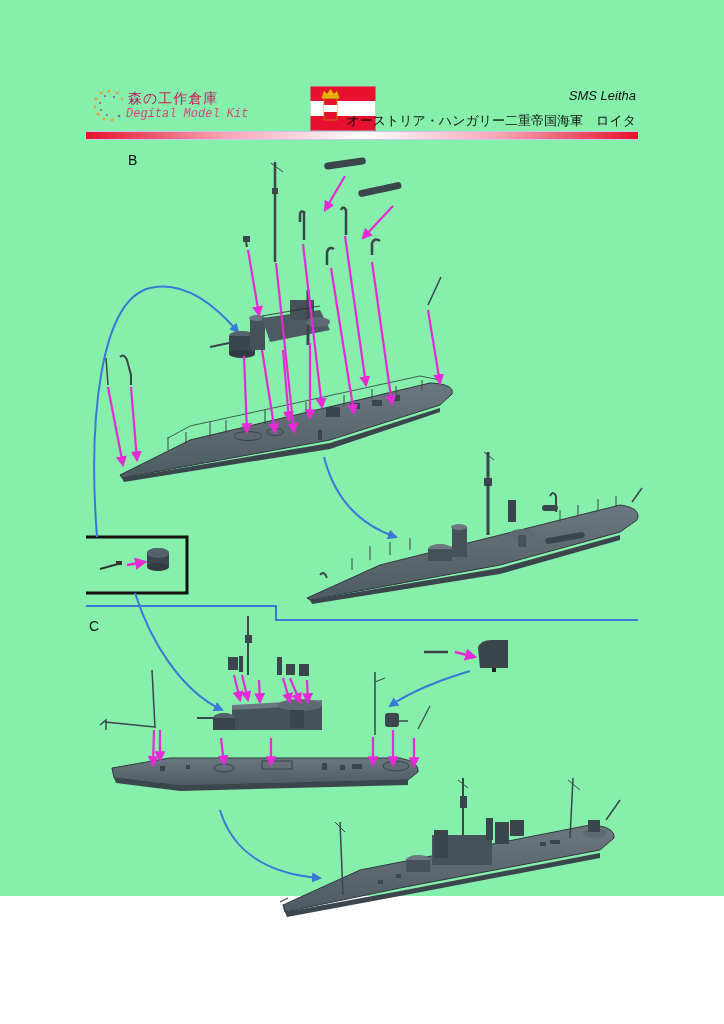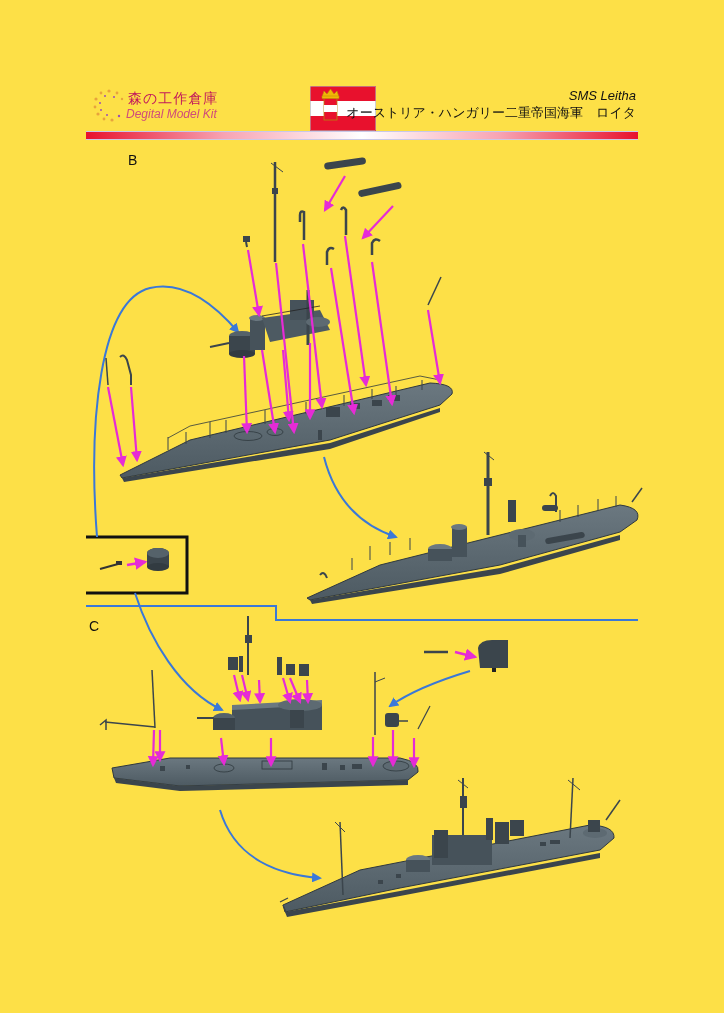--- a/index.html
+++ b/index.html
@@ -1,25 +1,25 @@
 <!DOCTYPE html>
 <html><head>
 <meta charset="utf-8">
 <style>
   html, body { margin:0; padding:0; background:#ffffff; }
   body { width:724px; height:1024px; position:relative; overflow:hidden; font-family:"Liberation Sans", sans-serif; }
-  .page { position:absolute; left:0; top:0; width:724px; height:1013px; background:#fde047; }
+  .page { position:absolute; left:0; top:0; width:724px; height:896px; background:#86efac; }
   .header { position:absolute; left:0; top:0; width:724px; height:145px; }
   .logo { position:absolute; left:92px; top:86px; width:150px; height:40px; }
   .logo-dots { position:absolute; left:0; top:2px; width:34px; height:34px; }
   .logo-jp { position:absolute; left:36px; top:4px; font-family:"DejaVu Serif", serif; font-size:14px; color:#c2185b; letter-spacing:1px; white-space:nowrap; }
-  .logo-en { position:absolute; left:34px; top:21px; font-family:Liberation Sans, sans-serif; font-style:italic; font-size:12px; color:#d04b7a; white-space:nowrap; }
+  .logo-en { position:absolute; left:34px; top:21px; font-family:Liberation Mono, monospace; font-style:italic; font-size:12px; color:#d04b7a; white-space:nowrap; }
   .flag { position:absolute; left:310px; top:86px; width:66px; height:45px; }
   .title-en { position:absolute; right:88px; top:88px; font-size:13px; color:#111; white-space:nowrap;font-style:italic; }
-  .title-jp { position:absolute; right:88px; top:104px; font-family:"DejaVu Sans", sans-serif; font-size:13px; color:#111; white-space:nowrap; }
+  .title-jp { position:absolute; right:88px; top:112px; font-family:"DejaVu Sans", sans-serif; font-size:13px; color:#111; white-space:nowrap; }
   .rule { position:absolute; left:86px; top:131px; width:552px; height:7px;
           background:linear-gradient(to right,#e8112d 0%,#f7a3b3 25%,#ffffff 50%,#f7a3b3 75%,#e8112d 100%);
           border-top:1px solid #c8c8e8; border-bottom:1px solid #c8c8e8; }
   .section-label { position:absolute; font-size:14px; color:#111; }
   svg.diagram { position:absolute; left:0; top:0; }
 </style>
 </head>
 <body>
 
 <div class="page">

